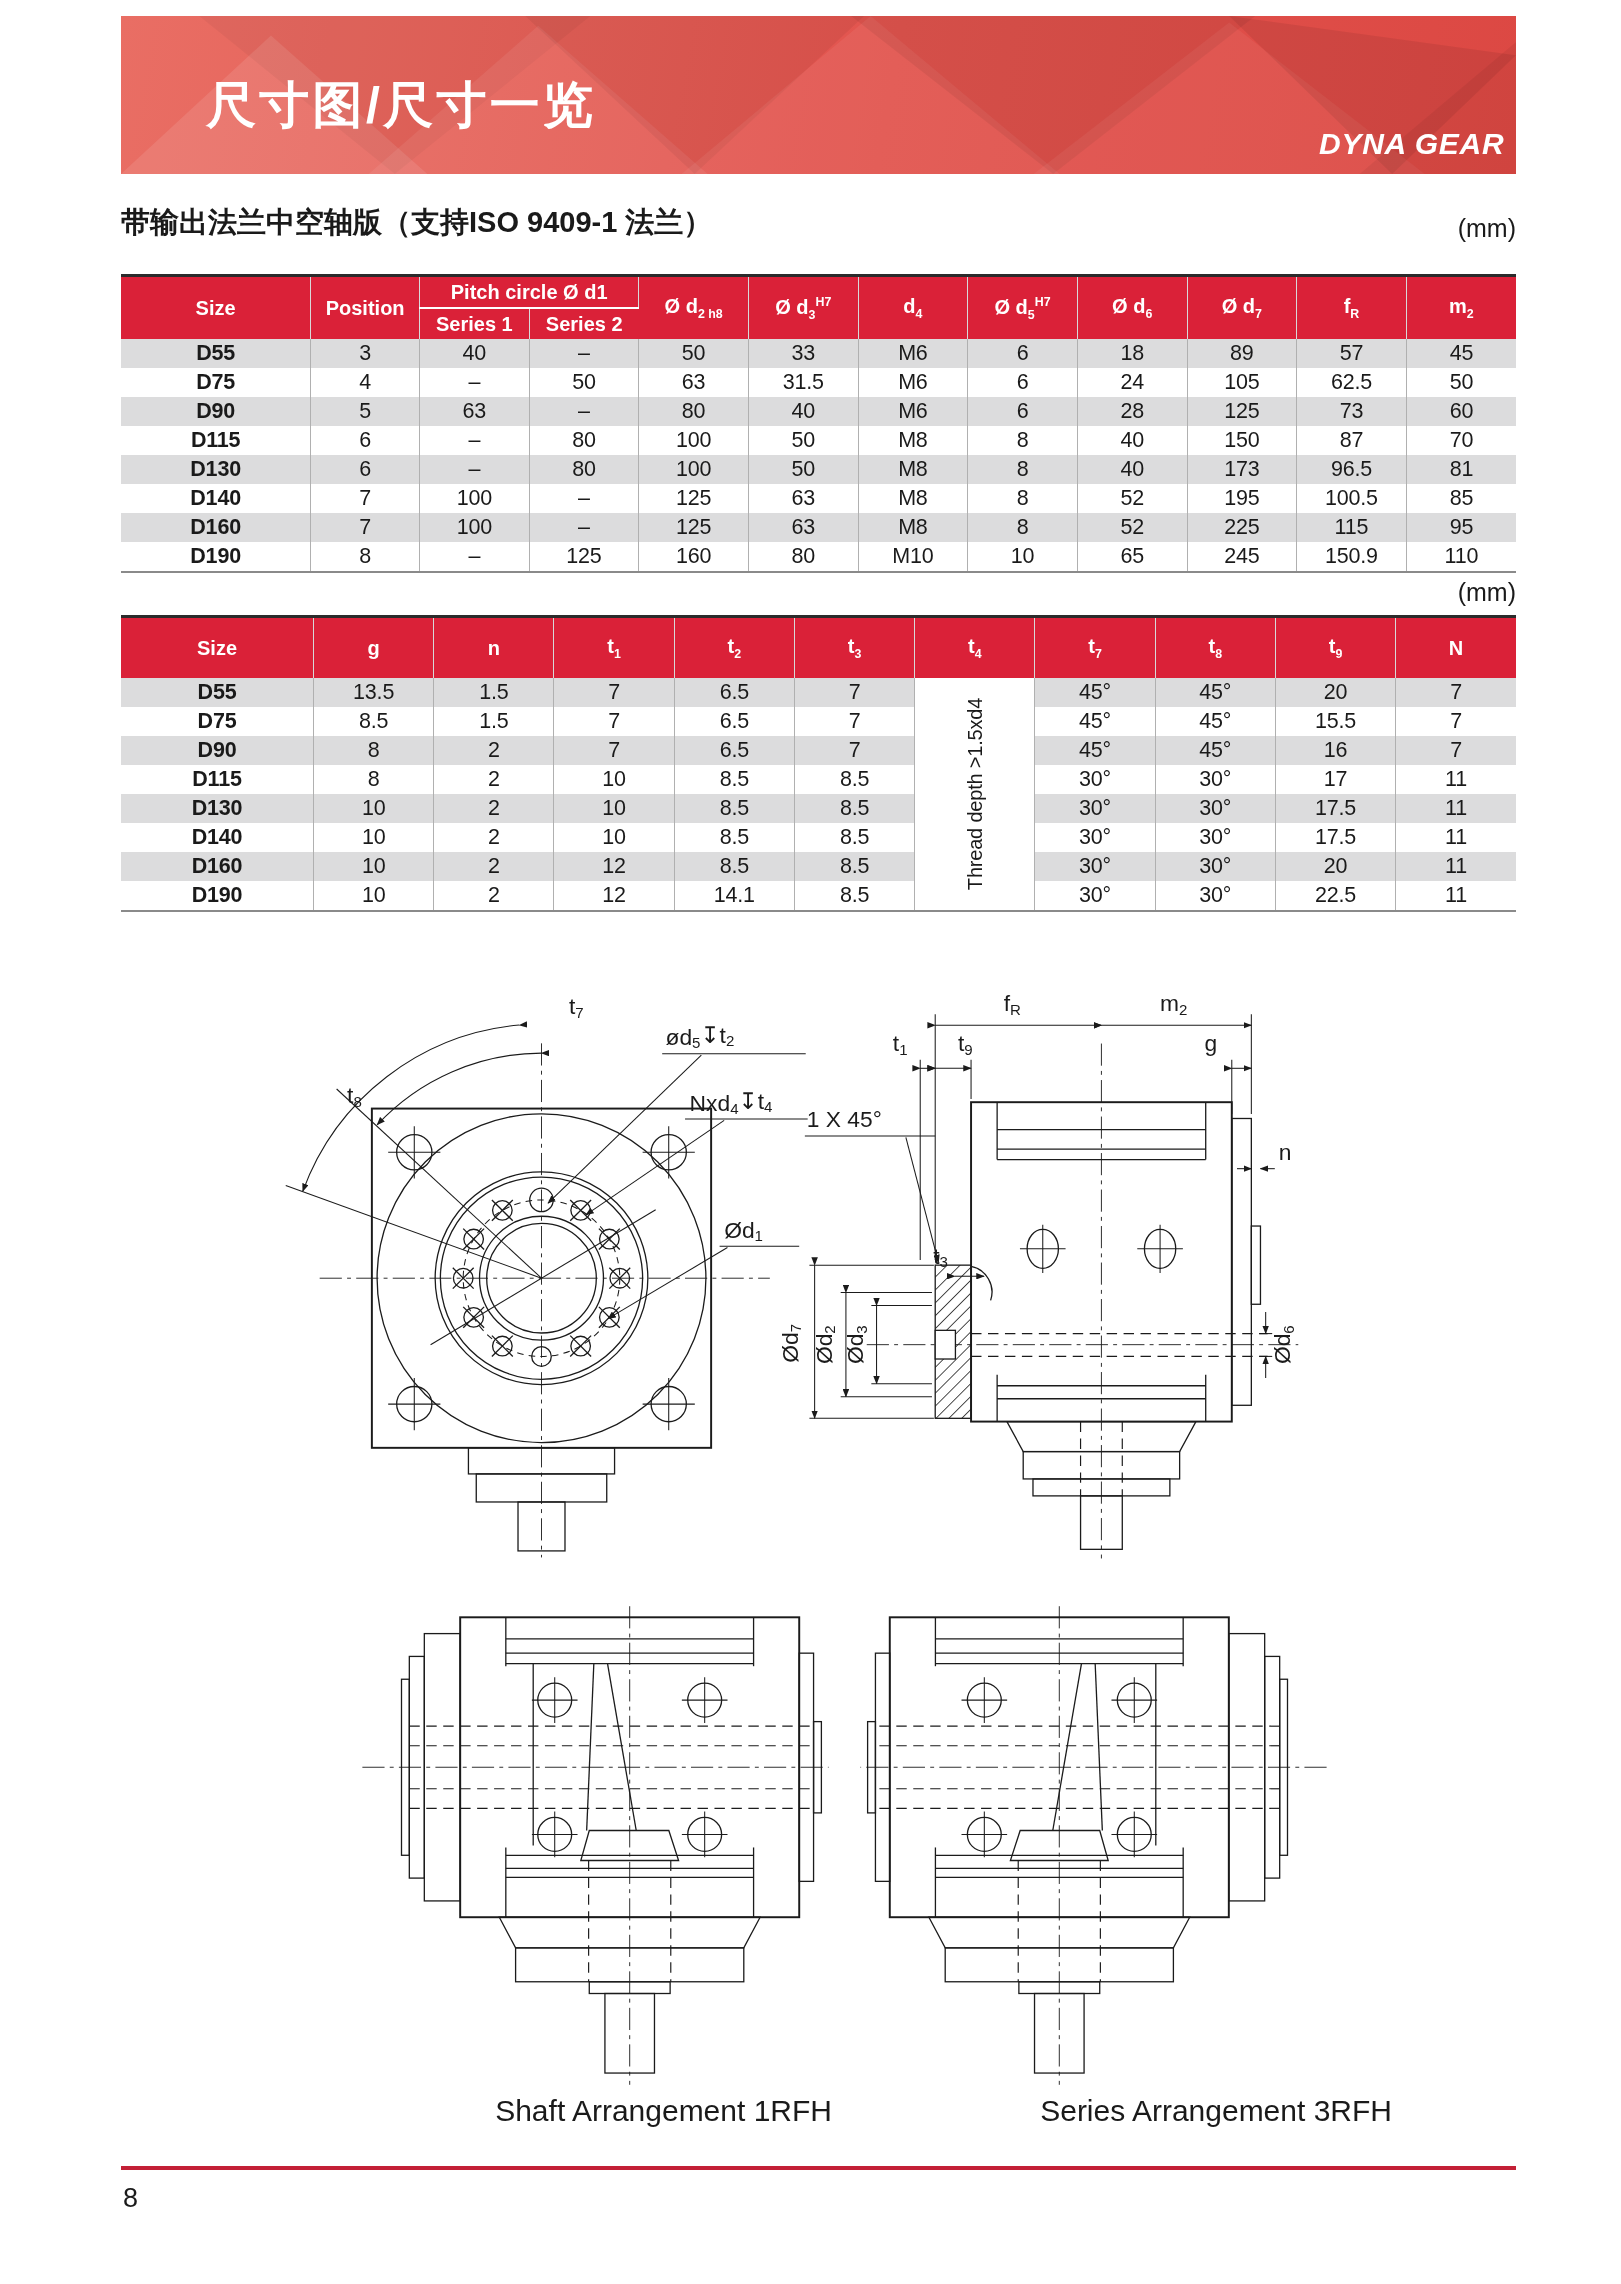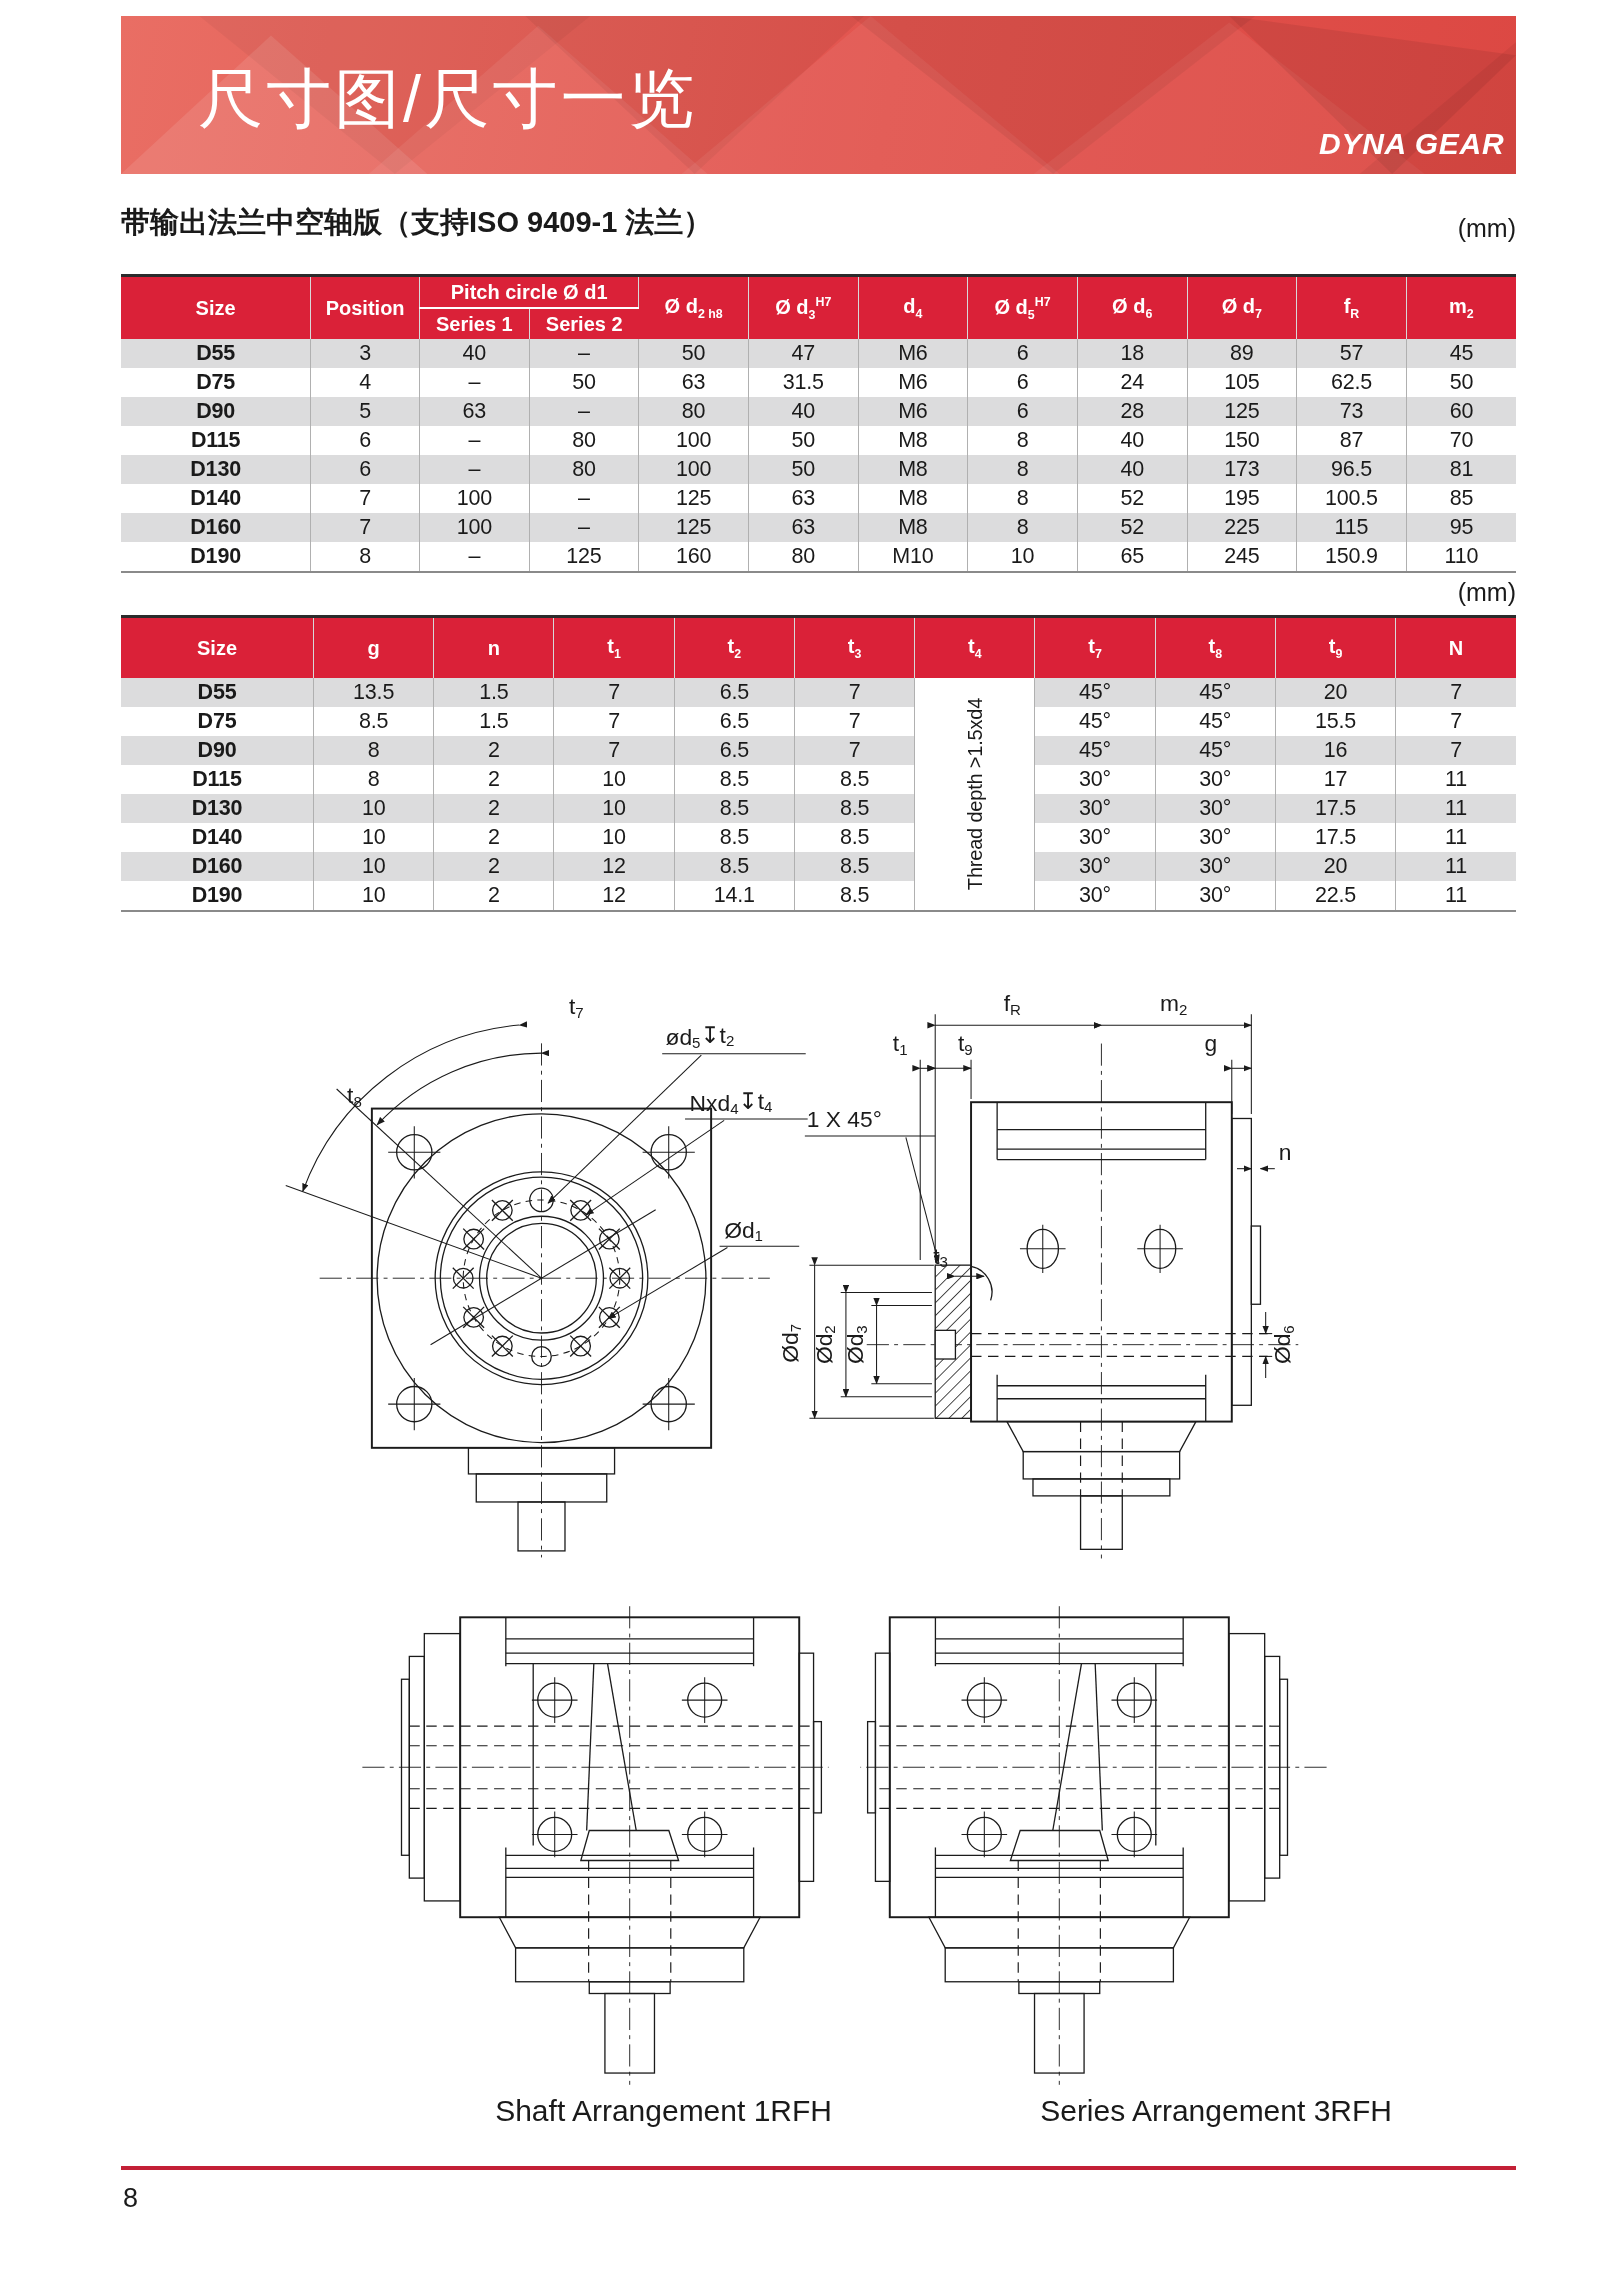--- a/index.html
+++ b/index.html
@@ -2,22 +2,22 @@
 <html style="font-size:10.4px"><head>
 <meta charset="utf-8">
 <style>
   html,body{margin:0;padding:0;background:#fff;}
   .page{position:relative;width:1622px;height:2284px;background:#fff;overflow:hidden;
         font-family:"Liberation Sans",sans-serif;color:#1a1a1a;}
   
   .banner{position:absolute;left:121px;top:15.6px;width:1395px;height:158px;
           background:linear-gradient(100deg,#e96e64,#e2544e 55%,#dc4843);overflow:hidden;}
   .banner svg{position:absolute;left:0;top:0;}
-  .banner h1{position:absolute;left:77px;top:50%;transform:translateY(-46%);margin:0;
-             font-size:65px;font-weight:normal;color:#fff;letter-spacing:3.3px;white-space:nowrap;}
+  .banner h1{position:absolute;left:77px;top:50%;transform:translateY(-46%);margin:8px;
+             font-size:50px;font-weight:bold;color:#fff;letter-spacing:3.3px;white-space:nowrap;}
   .brand{position:absolute;right:11.7px;bottom:13px;color:#fff;font-size:30px;font-weight:bold;
          font-style:italic;letter-spacing:0.7px;white-space:nowrap;}
   
   .sect{position:absolute;left:121px;top:203px;width:1395px;height:40px;display:flex;
         justify-content:space-between;align-items:flex-end;}
   .sect-title{font-size:29px;font-weight:bold;}
   .unit{font-size:25px;}
   .unit2{position:absolute;left:121px;top:578px;width:1395px;text-align:right;font-size:25px;}
   
   table{position:absolute;left:121px;width:1395px;border-collapse:collapse;table-layout:fixed;
@@ -113,21 +113,21 @@
           <th>Series 2</th>
         </tr>
       </thead>
     <tbody>
         <tr>
           <td>D55</td>
           <td>3</td>
           <td>40</td>
           <td>–</td>
           <td>50</td>
-          <td>47</td>
+          <td>33</td>
           <td>M6</td>
           <td>6</td>
           <td>18</td>
           <td>89</td>
           <td>57</td>
           <td>45</td>
         </tr>
         <tr>
           <td>D75</td>
           <td>4</td>

